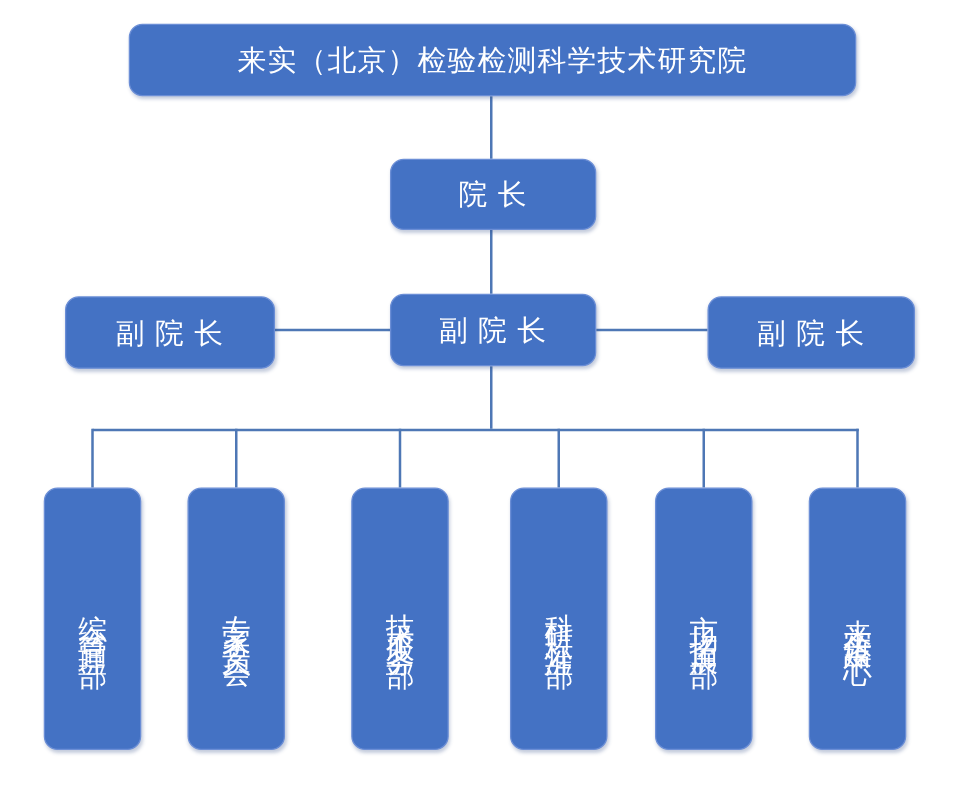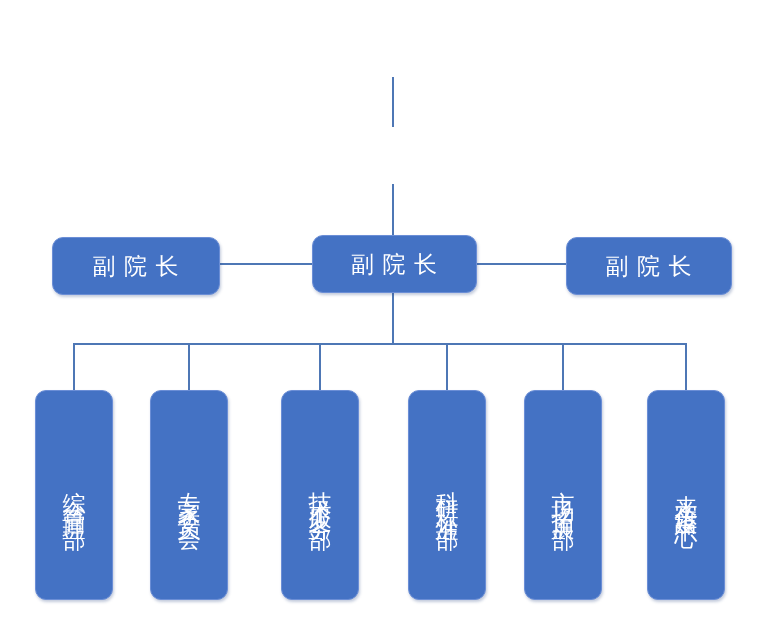--- a/index.html
+++ b/index.html
@@ -93,21 +93,27 @@
   <div class="connector h" id="line-vice-r"></div>
   <div class="connector v" id="line-vice-rail"></div>
   <div class="connector h" id="rail"></div>
   <div class="connector v drop" id="drop-0"></div>
   <div class="connector v drop" id="drop-1"></div>
   <div class="connector v drop" id="drop-2"></div>
   <div class="connector v drop" id="drop-3"></div>
   <div class="connector v drop" id="drop-4"></div>
   <div class="connector v drop" id="drop-5"></div>
 
+  <div class="node h-node" id="root-box">
+    <span class="lbl">来实（北京）检验检测科学技术研究院</span>
+  </div>
 
+  <div class="node h-node" id="dean-box">
+    <span class="lbl">院 长</span>
+  </div>
 
   <div class="node h-node" id="vice-left">
     <span class="lbl">副 院 长</span>
   </div>
   <div class="node h-node" id="vice-mid">
     <span class="lbl">副 院 长</span>
   </div>
   <div class="node h-node" id="vice-right">
     <span class="lbl">副 院 长</span>
   </div>

